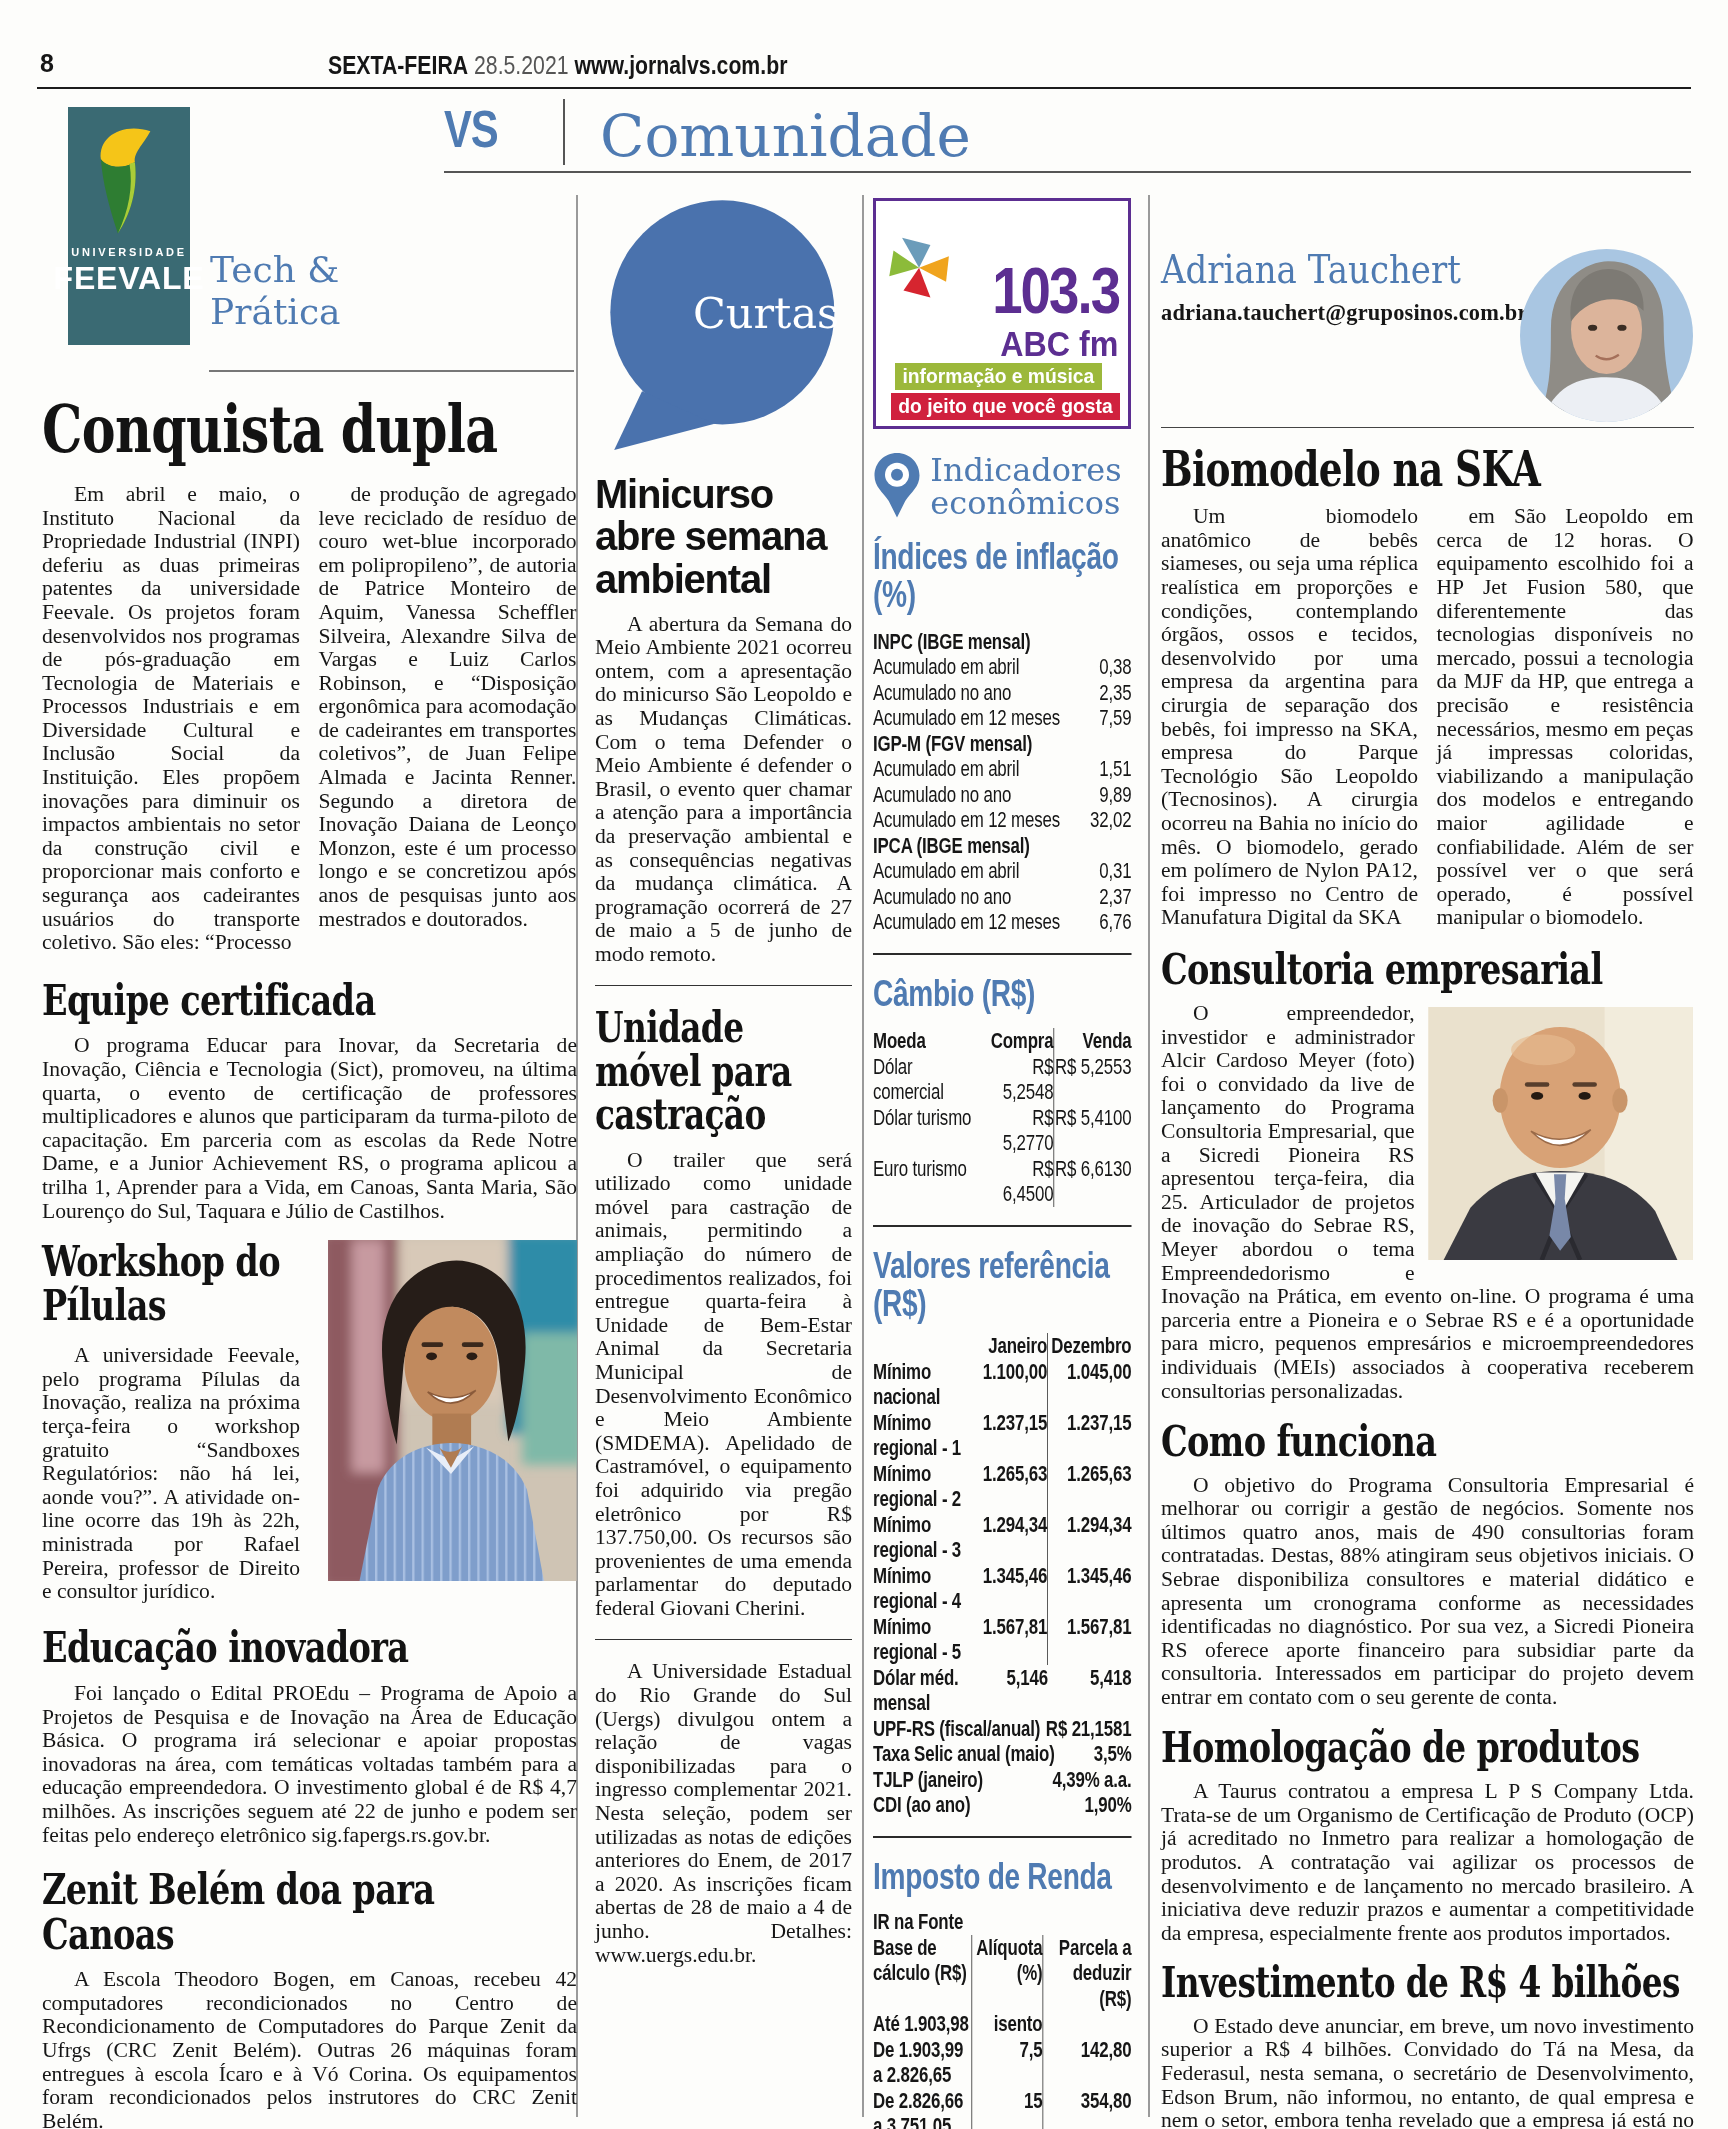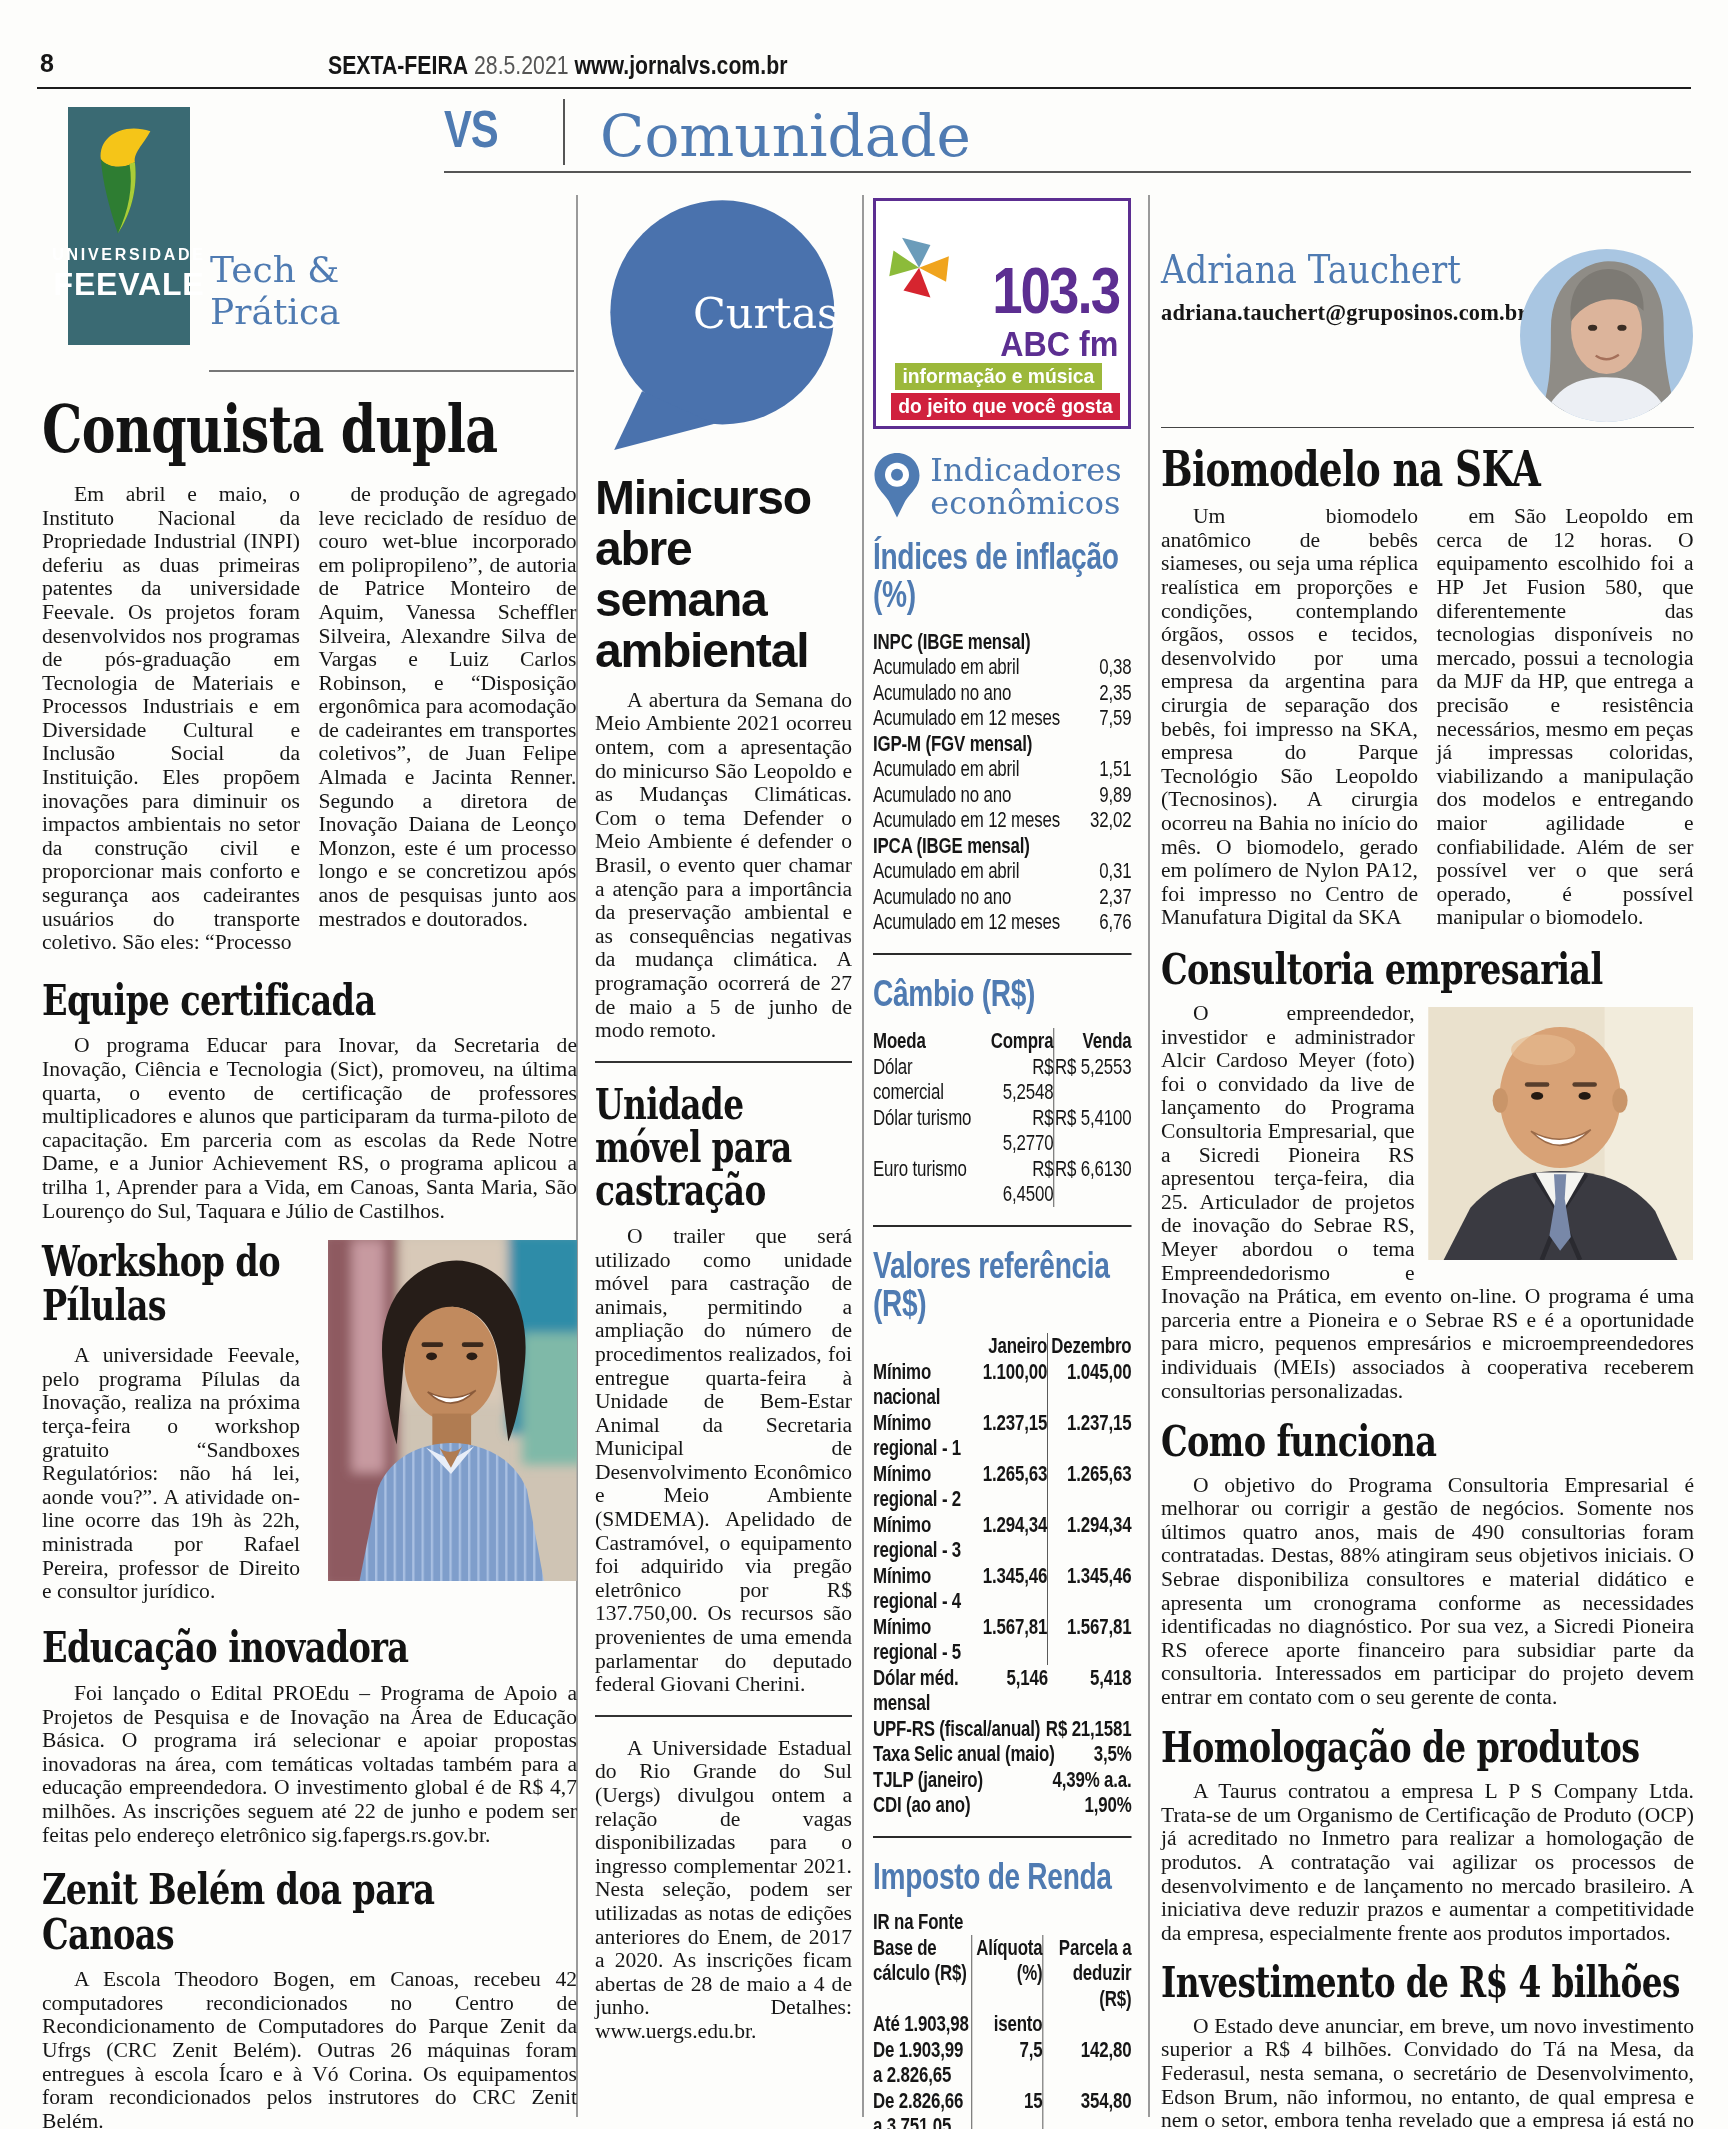--- a/index.html
+++ b/index.html
@@ -9,21 +9,21 @@
   .rule{position:absolute;background:#1c1c1c}
   .vrule{position:absolute;width:1.5px;background:#9a9a9a}
   .sans{font-family:"Liberation Sans",sans-serif}
   .slabh{font-family:"DejaVu Serif",serif;font-weight:bold;color:#131313;line-height:1.03;
          transform:scaleX(0.78);transform-origin:0 0;width:128.2%;letter-spacing:-0.8px}
   .bluserif{font-family:"DejaVu Serif",serif;color:#4f7bb2}
   .body-p{font-size:21.6px;line-height:23.6px;text-align:justify;text-indent:32px;margin:0}
   .twocol{display:flex;gap:18.5px}
   .twocol>div{width:258px}
   .sansh{font-family:"Liberation Sans",sans-serif;font-weight:bold;color:#121212;
-         letter-spacing:-1.2px;font-size:48px;line-height:1.06}
+         letter-spacing:-1.2px;font-size:40px;line-height:1.06}
   
   .ind{font-family:"Liberation Sans",sans-serif}
   .cx{transform:scaleX(0.781);transform-origin:0 0;width:331px}
   .ind-sub{font-weight:bold;color:#4f7bb2;font-size:29px;letter-spacing:-0.4px;line-height:1.05}
   .irow{display:flex;justify-content:space-between;line-height:25.5px;font-size:21.6px;letter-spacing:-0.2px}
   .gname{font-weight:bold}
   .tr{display:flex;line-height:25.5px;font-size:21.6px;letter-spacing:-0.2px}
   .bold{font-weight:bold}
   .cl{flex:1;text-align:left}
   .cr{text-align:right}
@@ -31,21 +31,21 @@
   .sep{height:1.5px;background:#2a2a2a;margin-top:18.5px}
   .ind-sec{margin-top:17px}
   
   .bubble-wrap{position:relative;width:241px;height:255px;margin-left:3.1px}
   .bubble-label{position:absolute;left:0;top:90px;width:241px;text-align:right;
                 font-family:"DejaVu Serif",serif;font-size:43px;color:#ffffff}
   .mc-sep{height:1.5px;background:#333;margin:18.5px 0 20px 0}
   
   .feevale{position:absolute;left:68px;top:107px;width:122px;height:238px;background:#3a6a73;
            display:flex;flex-direction:column;align-items:center}
-  .feev-top{color:#fff;font-size:16px;letter-spacing:2.7px;margin-top:10.8px;font-weight:bold}
+  .feev-top{color:#fff;font-size:11px;letter-spacing:2.7px;margin-top:10.8px;font-weight:bold}
   .feev-name{color:#fff;font-size:32px;font-weight:bold;letter-spacing:0.8px;margin-top:1.5px}
   
   .ad{position:relative;height:225px;border:3.1px solid #5c2e91;background:#fff}
   .ad-freq{position:absolute;right:9.3px;top:57px;font-weight:bold;font-size:65px;color:#5c2e91;
            letter-spacing:-2.3px;transform:scaleX(0.84);transform-origin:100% 50%;line-height:1}
   .ad-st{position:absolute;right:9.3px;top:125px;font-weight:bold;font-size:35px;color:#5c2e91;
          transform:scaleX(0.92);transform-origin:100% 50%;line-height:1}
   .tag{position:absolute;color:#fff;font-weight:bold;font-size:19.3px;padding:3.1px 7.7px;line-height:1.1}
   .workshop-sec{position:relative;min-height:346px;margin-top:15.5px}
   .columnist-hd{position:relative;height:182px}

